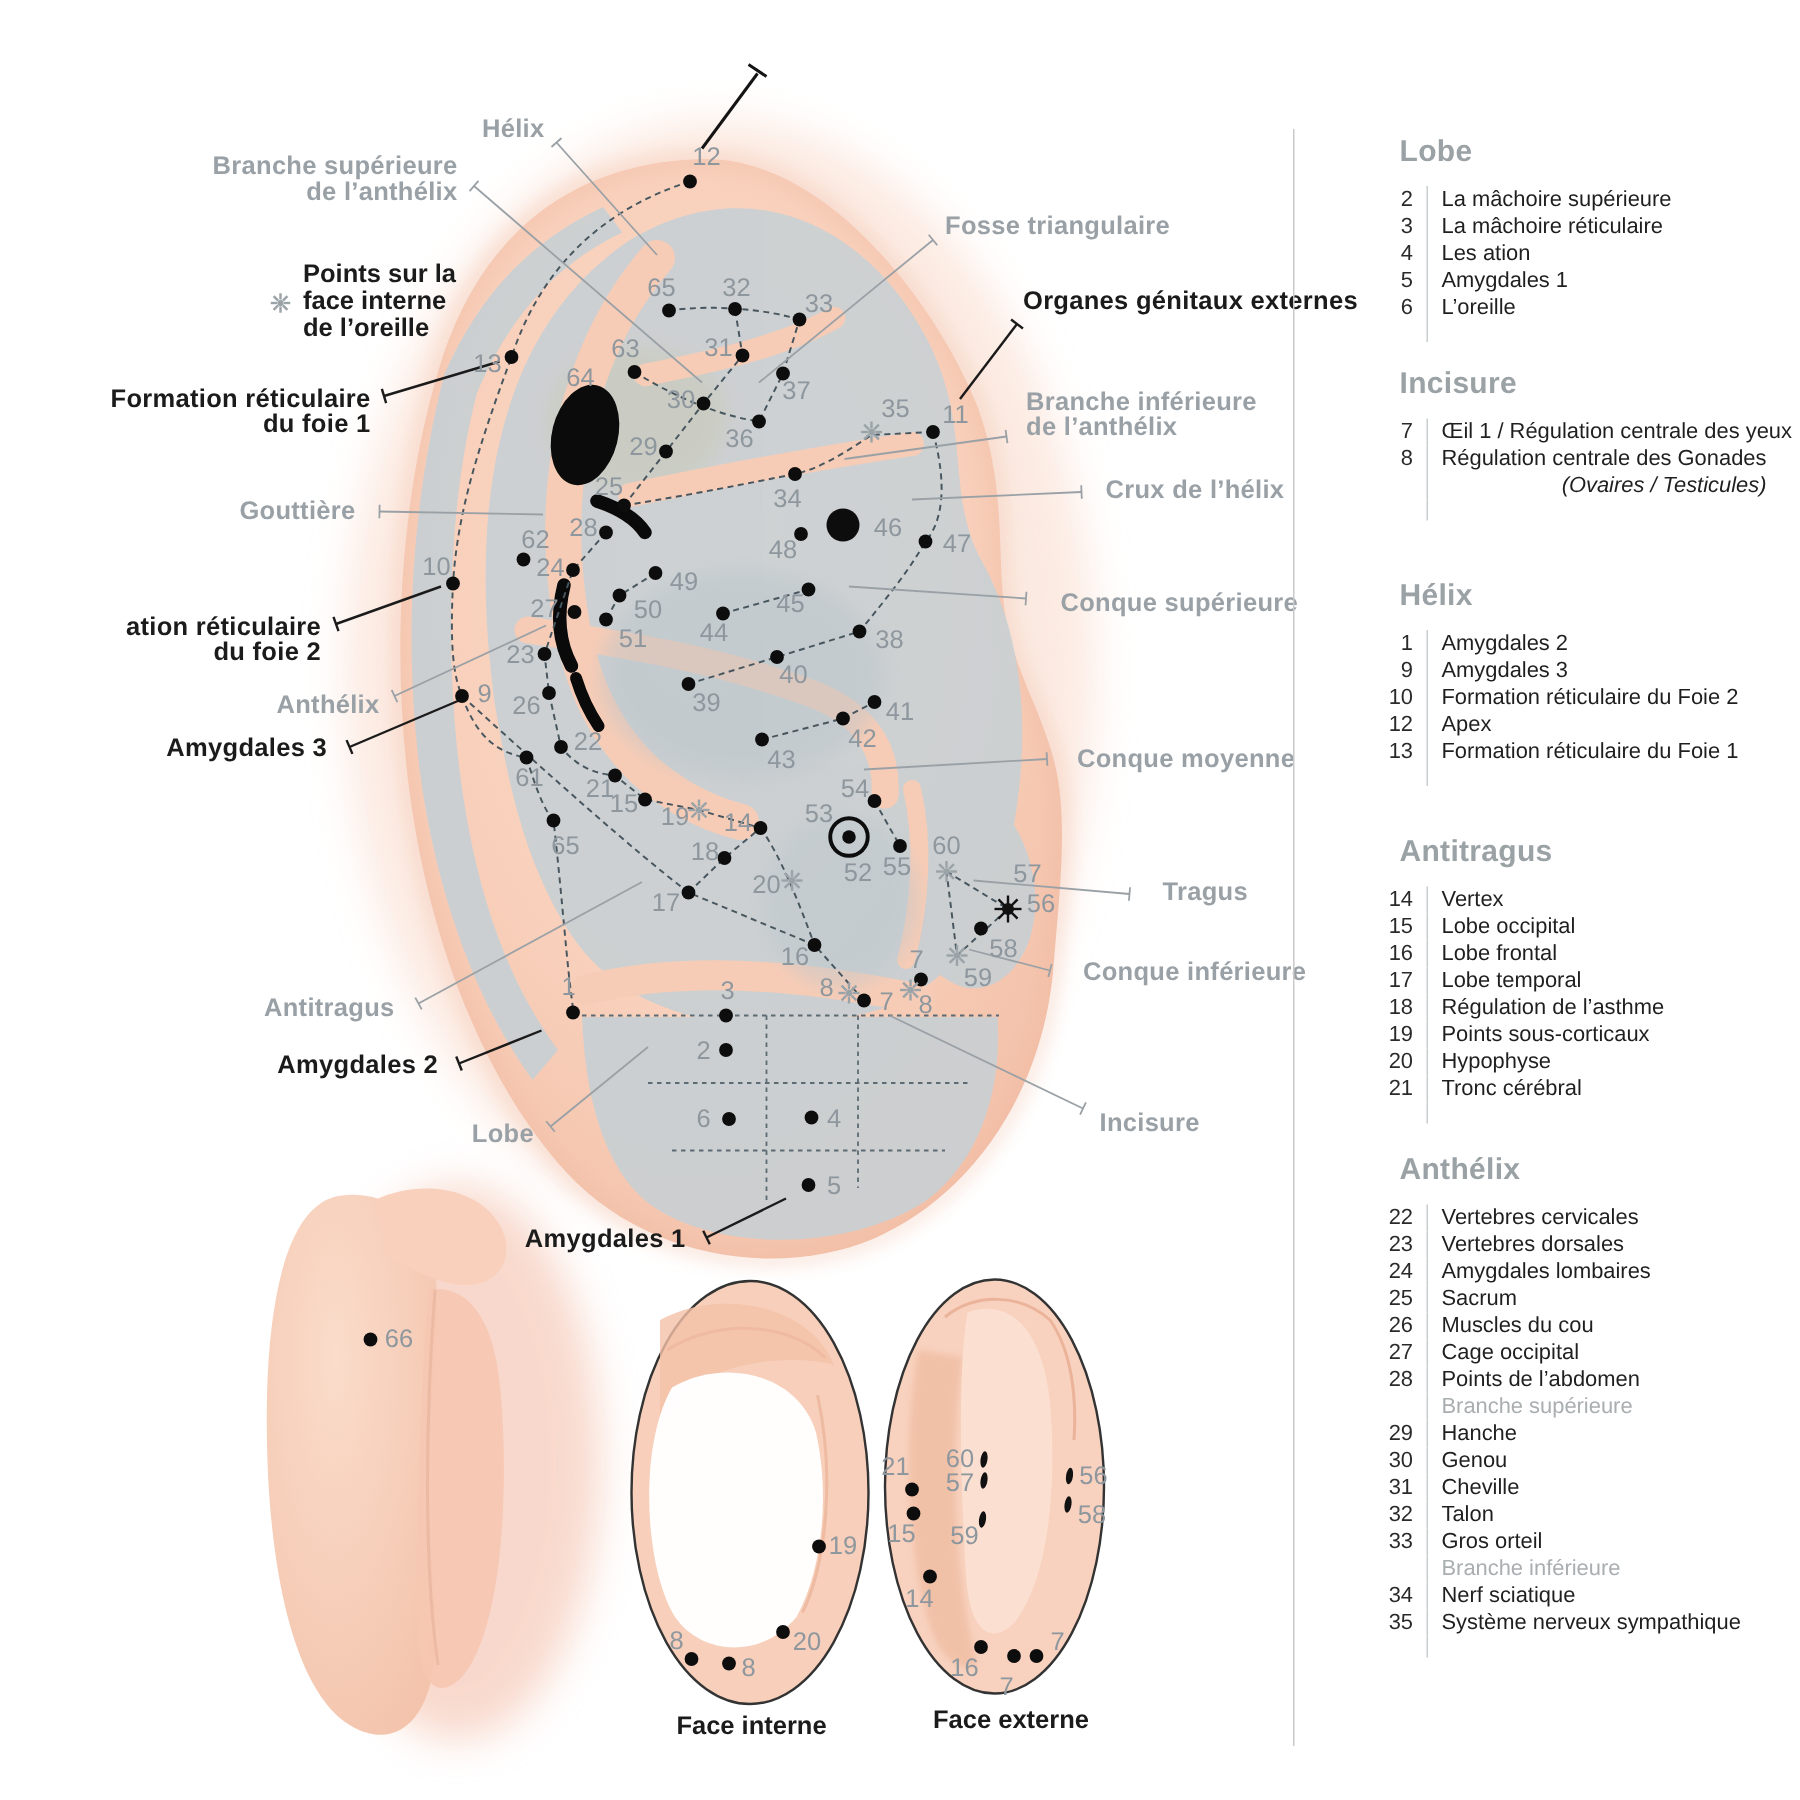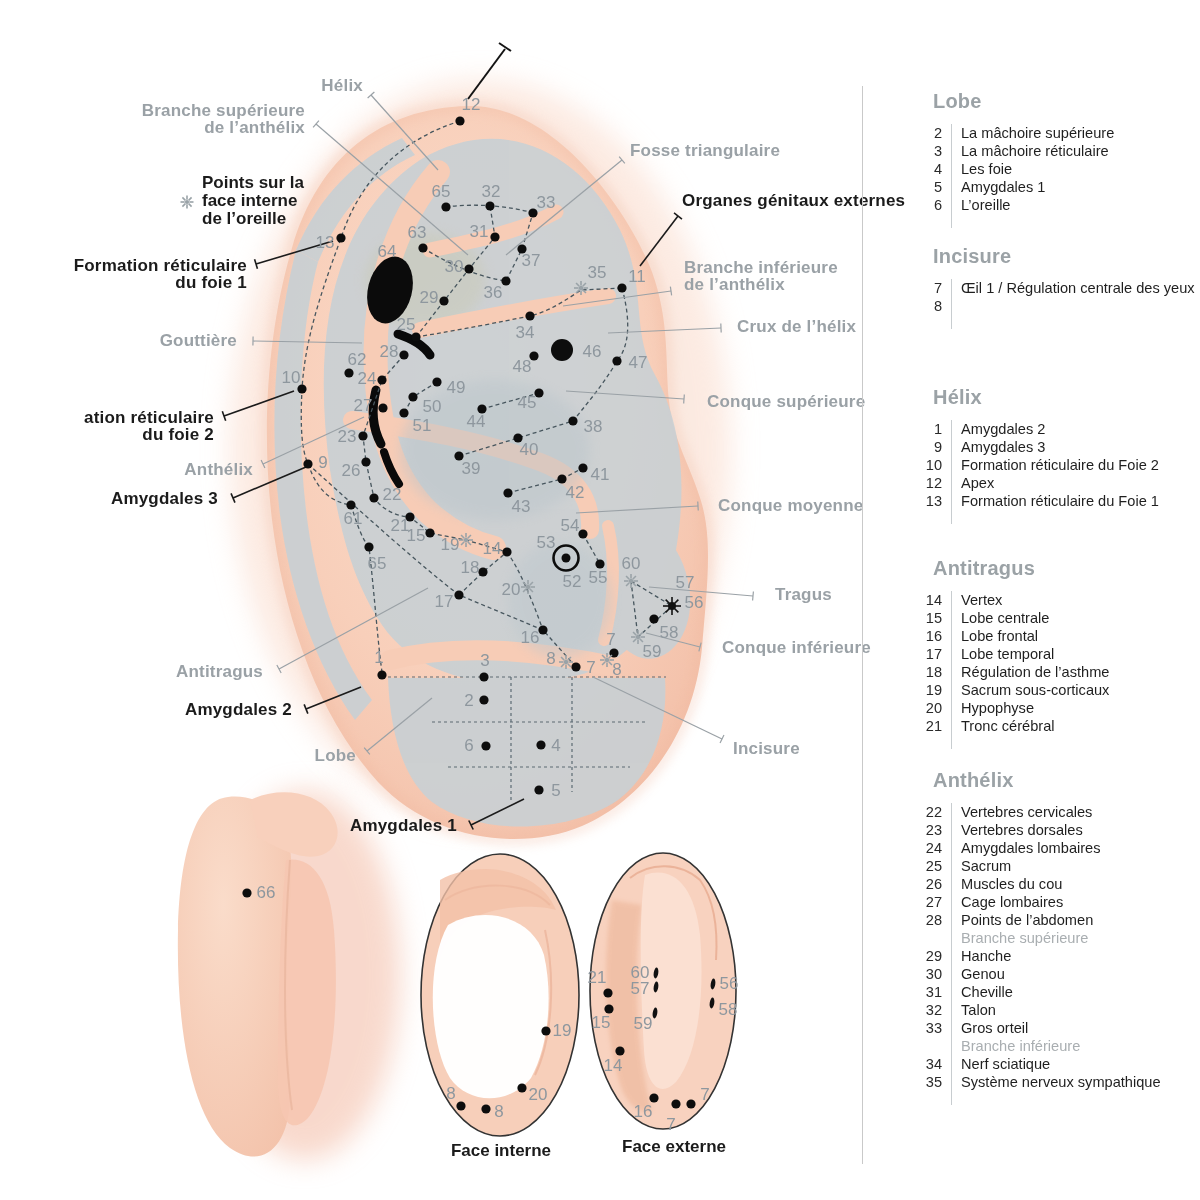--- a/index.html
+++ b/index.html
@@ -645,21 +645,21 @@
         </div>
         <div class="lg-row">
           <div class="lg-num">3</div>
           <div class="lg-lbl">
             <div>La mâchoire  réticulaire</div>
           </div>
         </div>
         <div class="lg-row">
           <div class="lg-num">4</div>
           <div class="lg-lbl">
-            <div>Les foie</div>
+            <div>Les ation</div>
           </div>
         </div>
         <div class="lg-row">
           <div class="lg-num">5</div>
           <div class="lg-lbl">
             <div>Amygdales 1</div>
           </div>
         </div>
         <div class="lg-row">
           <div class="lg-num">6</div>
@@ -674,20 +674,24 @@
       <div class="legend-section" style="top: 245px;">
         <h3>Incisure</h3>
         <div class="lg-row">
           <div class="lg-num">7</div>
           <div class="lg-lbl">
             <div>Œil 1 / Régulation centrale des yeux</div>
           </div>
         </div>
         <div class="lg-row">
           <div class="lg-num">8</div>
+          <div class="lg-lbl">
+            <div>Régulation centrale des Gonades</div>
+            <div class="lg-sub">(Ovaires / Testicules)</div>
+          </div>
         </div>
         <div class="lg-row lg-spacer">
           <div class="lg-num"></div>
         </div>
       </div>
       <div class="legend-section" style="top: 386px;">
         <h3>Hélix</h3>
         <div class="lg-row">
           <div class="lg-num">1</div>
           <div class="lg-lbl">
@@ -726,21 +730,21 @@
         <h3>Antitragus</h3>
         <div class="lg-row">
           <div class="lg-num">14</div>
           <div class="lg-lbl">
             <div>Vertex</div>
           </div>
         </div>
         <div class="lg-row">
           <div class="lg-num">15</div>
           <div class="lg-lbl">
-            <div>Lobe centrale</div>
+            <div>Lobe occipital</div>
           </div>
         </div>
         <div class="lg-row">
           <div class="lg-num">16</div>
           <div class="lg-lbl">
             <div>Lobe frontal</div>
           </div>
         </div>
         <div class="lg-row">
           <div class="lg-num">17</div>
@@ -750,21 +754,21 @@
         </div>
         <div class="lg-row">
           <div class="lg-num">18</div>
           <div class="lg-lbl">
             <div>Régulation de l’asthme</div>
           </div>
         </div>
         <div class="lg-row">
           <div class="lg-num">19</div>
           <div class="lg-lbl">
-            <div>Sacrum sous-corticaux</div>
+            <div>Points sous-corticaux</div>
           </div>
         </div>
         <div class="lg-row">
           <div class="lg-num">20</div>
           <div class="lg-lbl">
             <div>Hypophyse</div>
           </div>
         </div>
         <div class="lg-row">
           <div class="lg-num">21</div>
@@ -804,21 +808,21 @@
         </div>
         <div class="lg-row">
           <div class="lg-num">26</div>
           <div class="lg-lbl">
             <div>Muscles du cou</div>
           </div>
         </div>
         <div class="lg-row">
           <div class="lg-num">27</div>
           <div class="lg-lbl">
-            <div>Cage lombaires</div>
+            <div>Cage occipital</div>
           </div>
         </div>
         <div class="lg-row">
           <div class="lg-num">28</div>
           <div class="lg-lbl">
             <div>Points de l’abdomen</div>
           </div>
         </div>
         <div class="lg-row">
           <div class="lg-num"></div>

